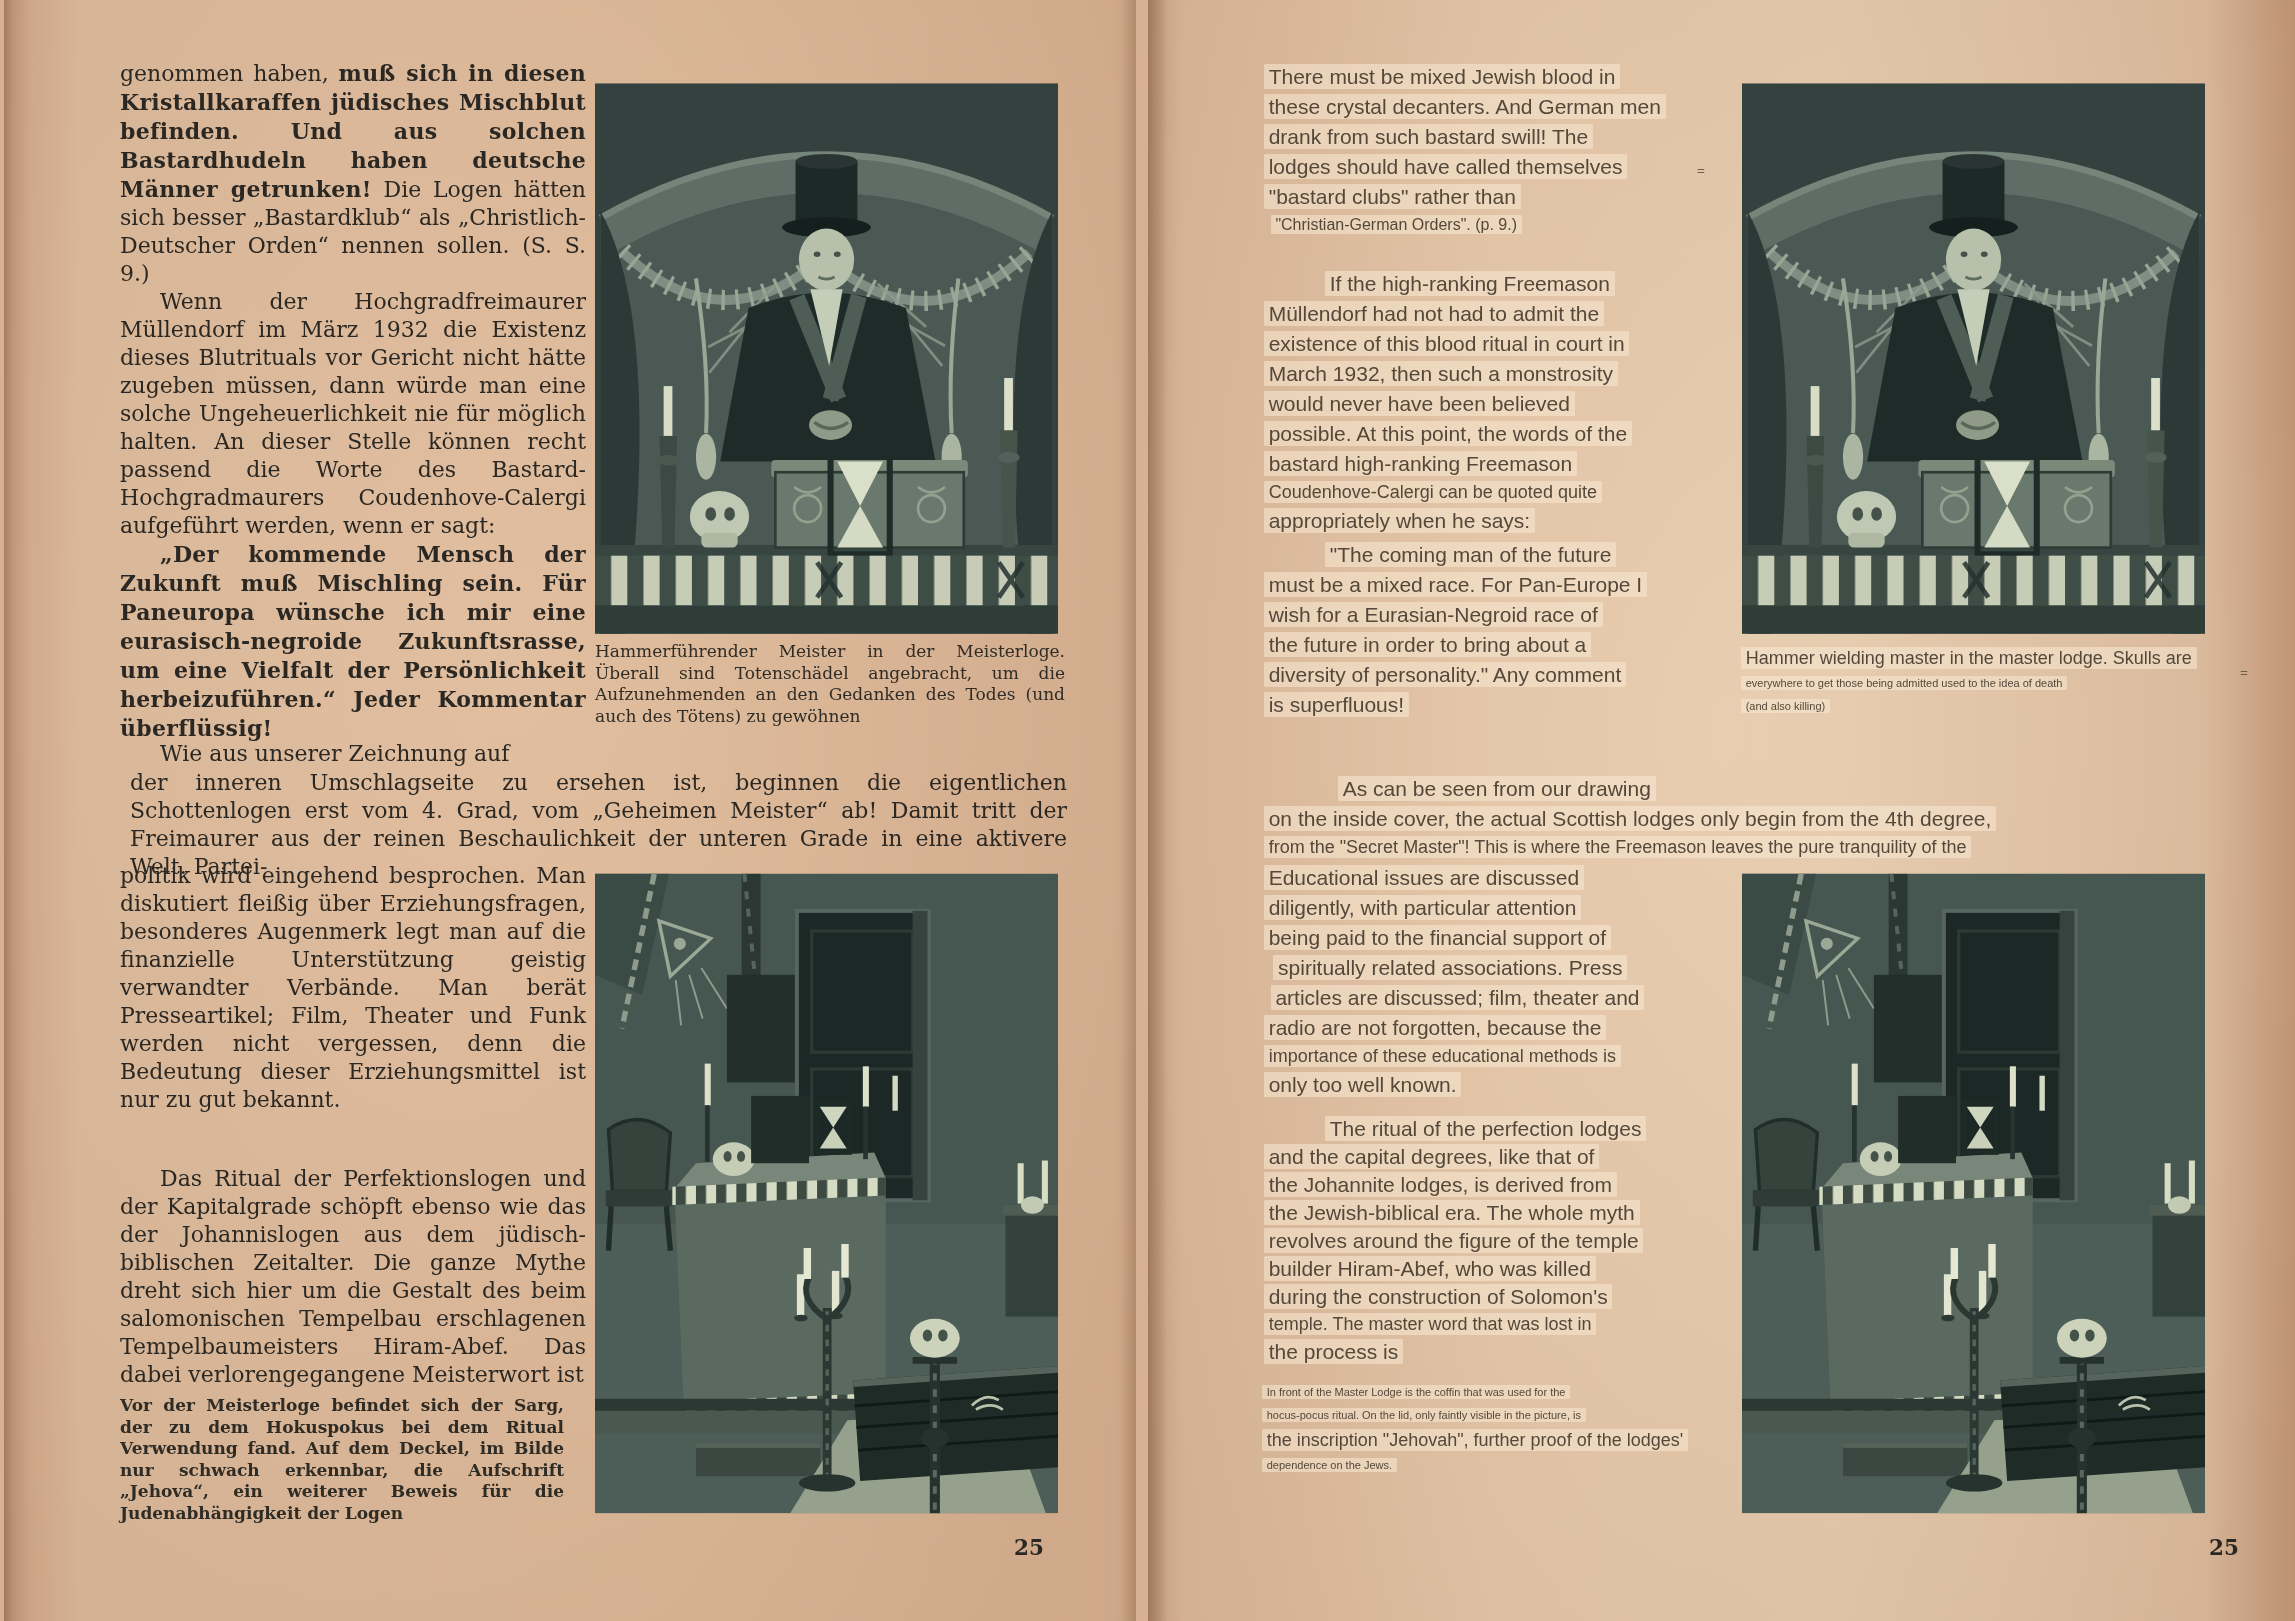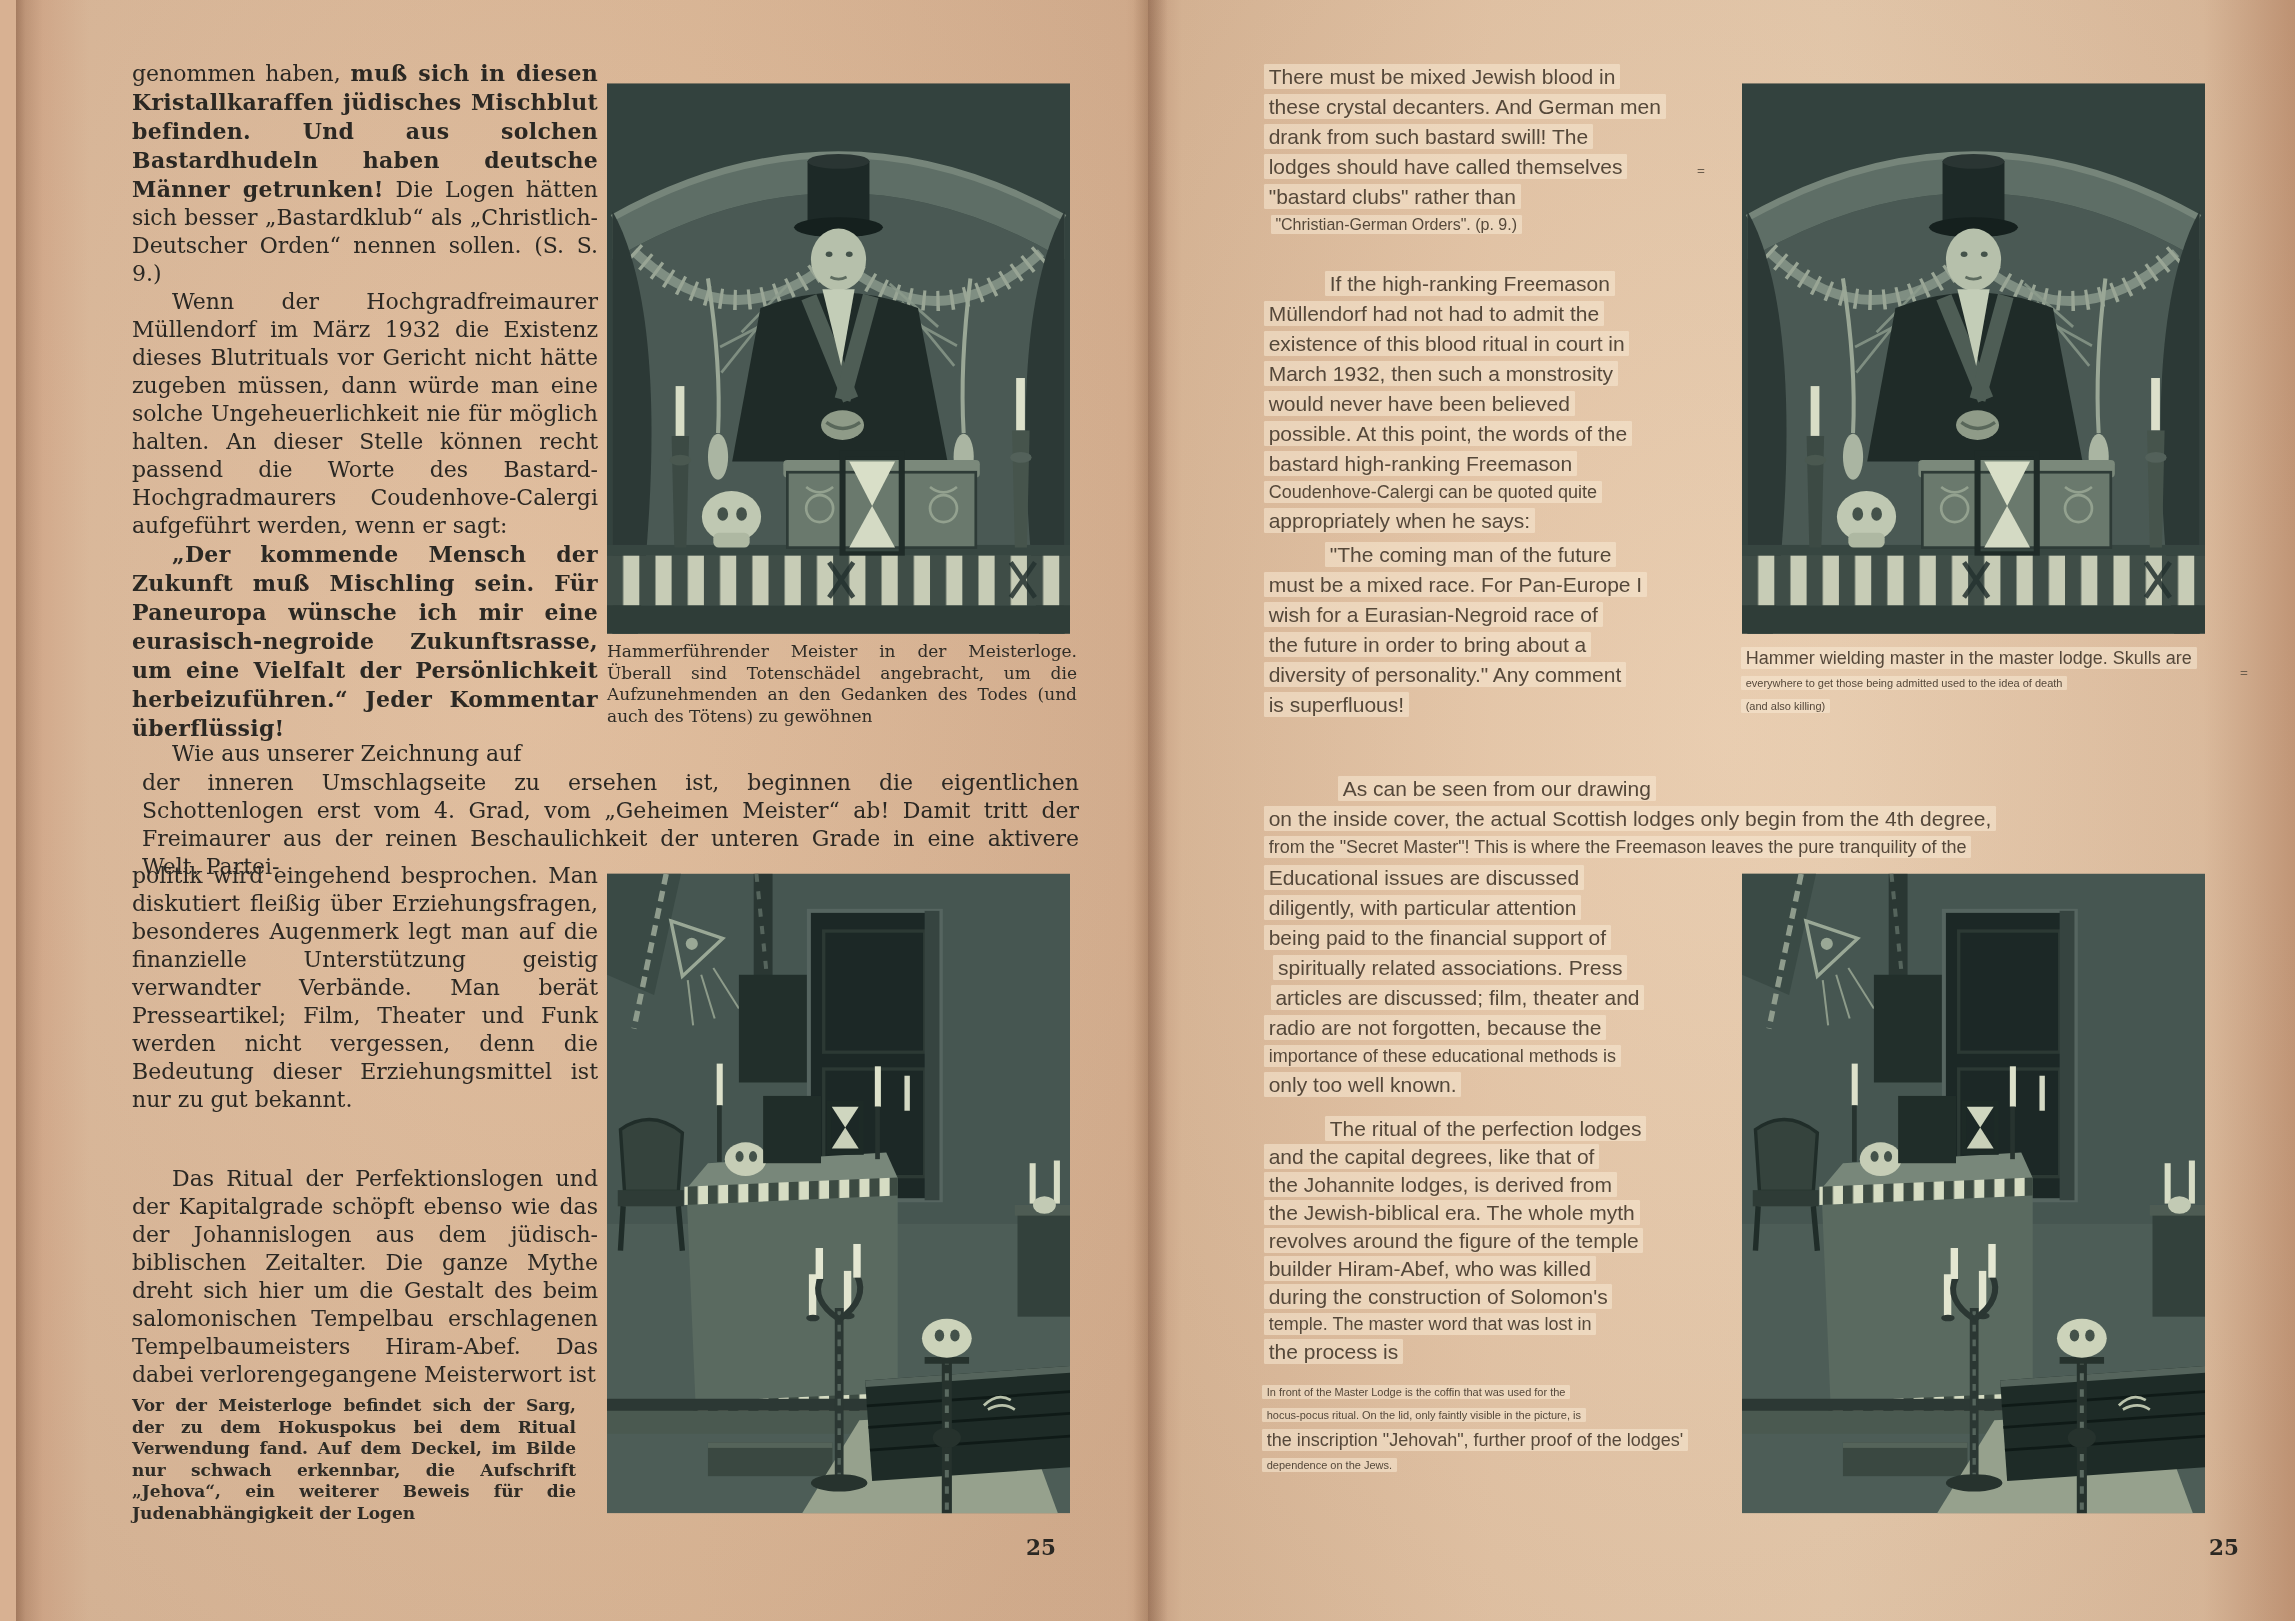--- a/index.html
+++ b/index.html
@@ -2,21 +2,21 @@
 <html style="font-size:10.8px"><head>
 <meta charset="utf-8">
 <style>
   html,body{margin:0;padding:0;}
   body{
     width:2295px;height:1622px;position:relative;overflow:hidden;
     background:#d8b192;font-family:"Liberation Sans",sans-serif;
   }
   .page{position:absolute;top:0;height:1622px;}
   #left-page{
-    left:16px;width:1132px;
+    left:4px;width:1132px;
     background:
       radial-gradient(ellipse at 45% 40%, rgba(255,242,222,0.10), rgba(40,20,5,0.06) 88%),
       linear-gradient(90deg,#a97f63 0px,#c49a7c 9.4px,#d7ad8e 27px,#debb9c 74px,#ddb897 60%,#d9b292 98%,#cfa685 100%);
   }
   #right-page{
     left:1148px;width:1147px;
     background:
       radial-gradient(ellipse at 50% 45%, rgba(255,246,228,0.12), rgba(40,20,5,0.05) 90%),
       linear-gradient(90deg,#caa183 0px,#dcb999 34px,#e5c5a6 30%,#e6c9ab 60%,#dfbd9e 92%,#c59878 100%);
   }

